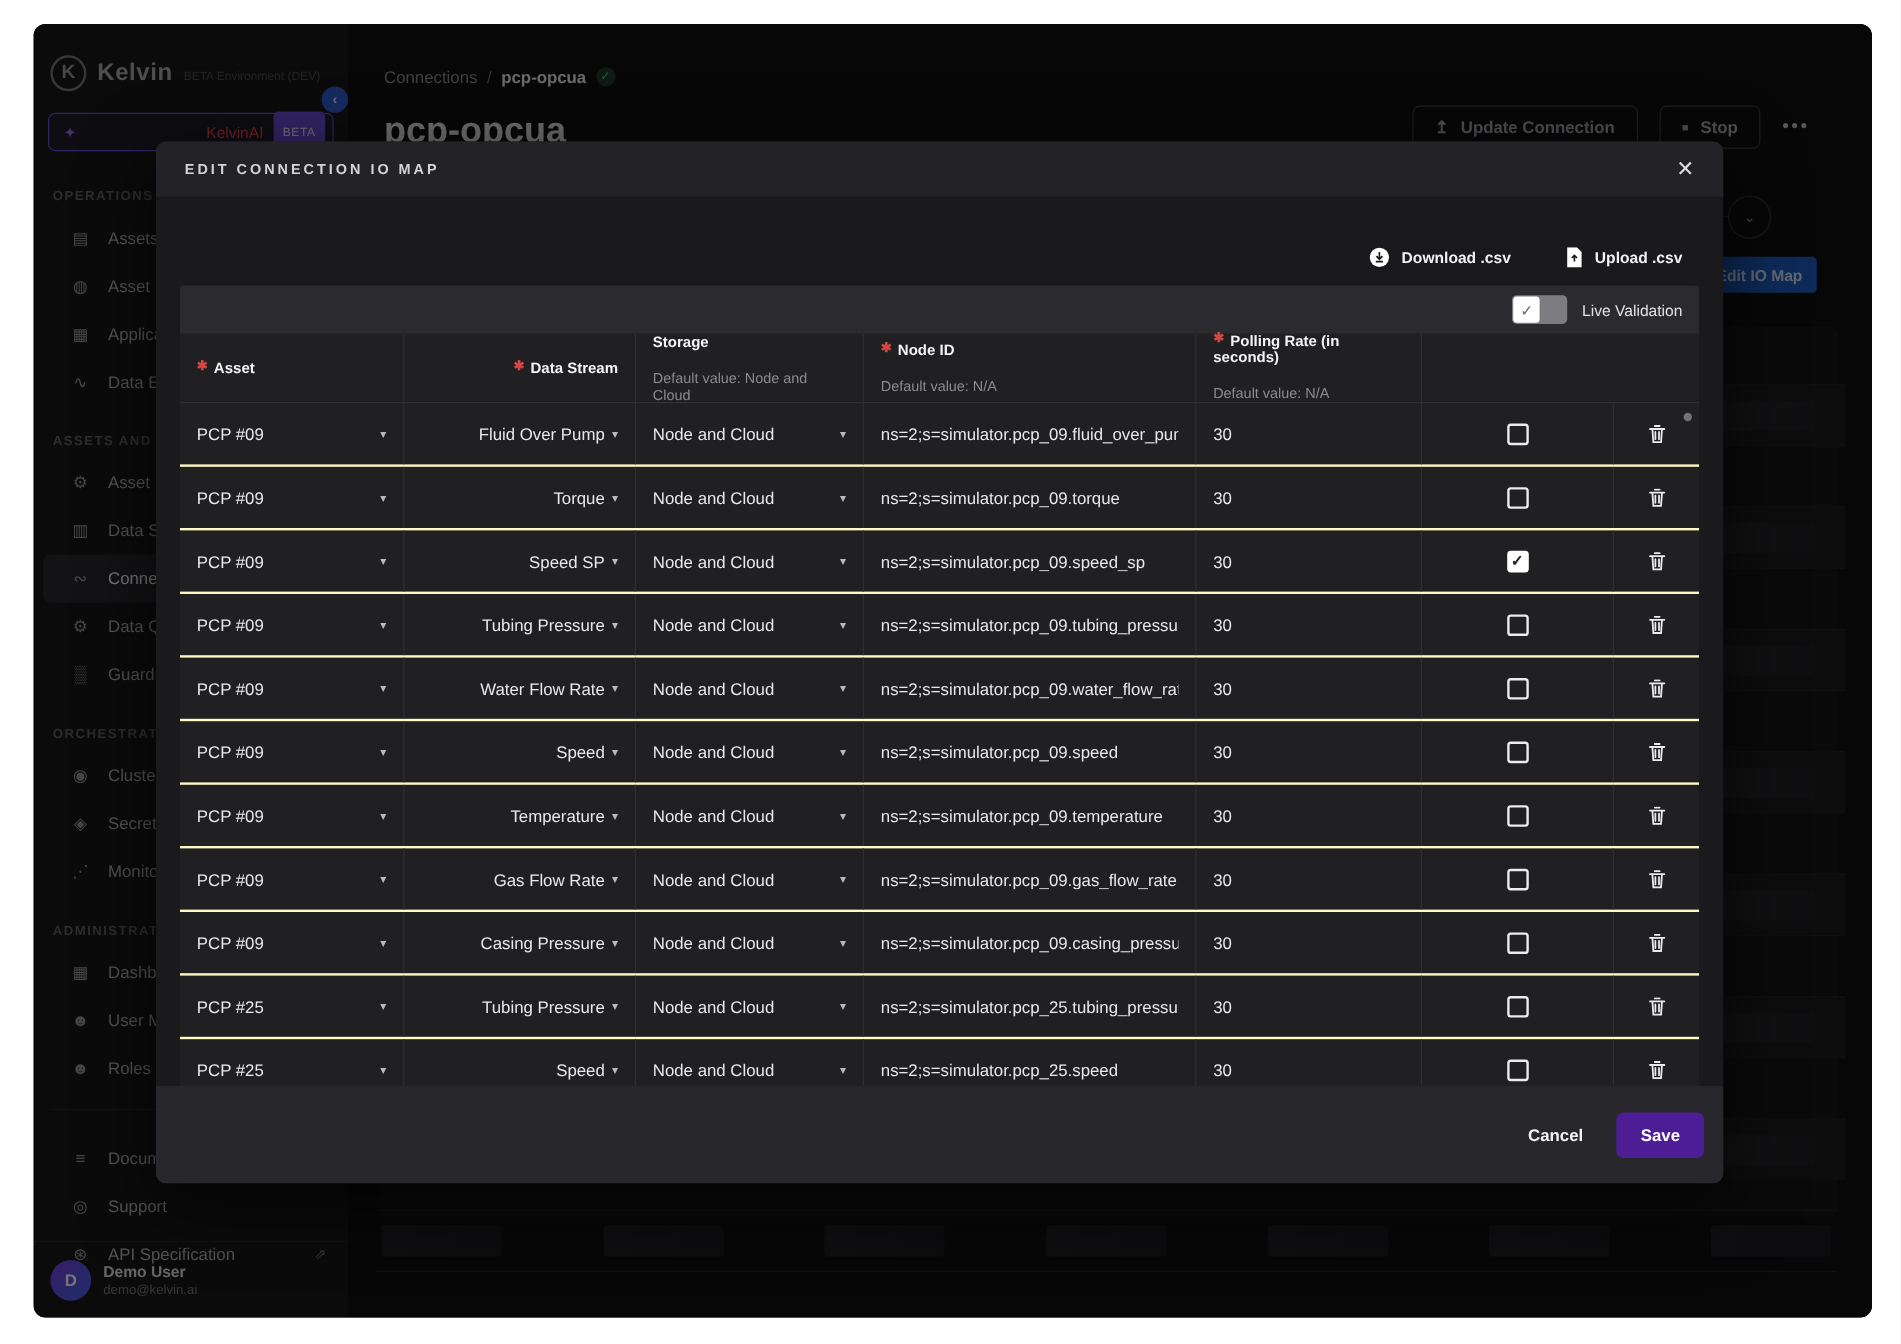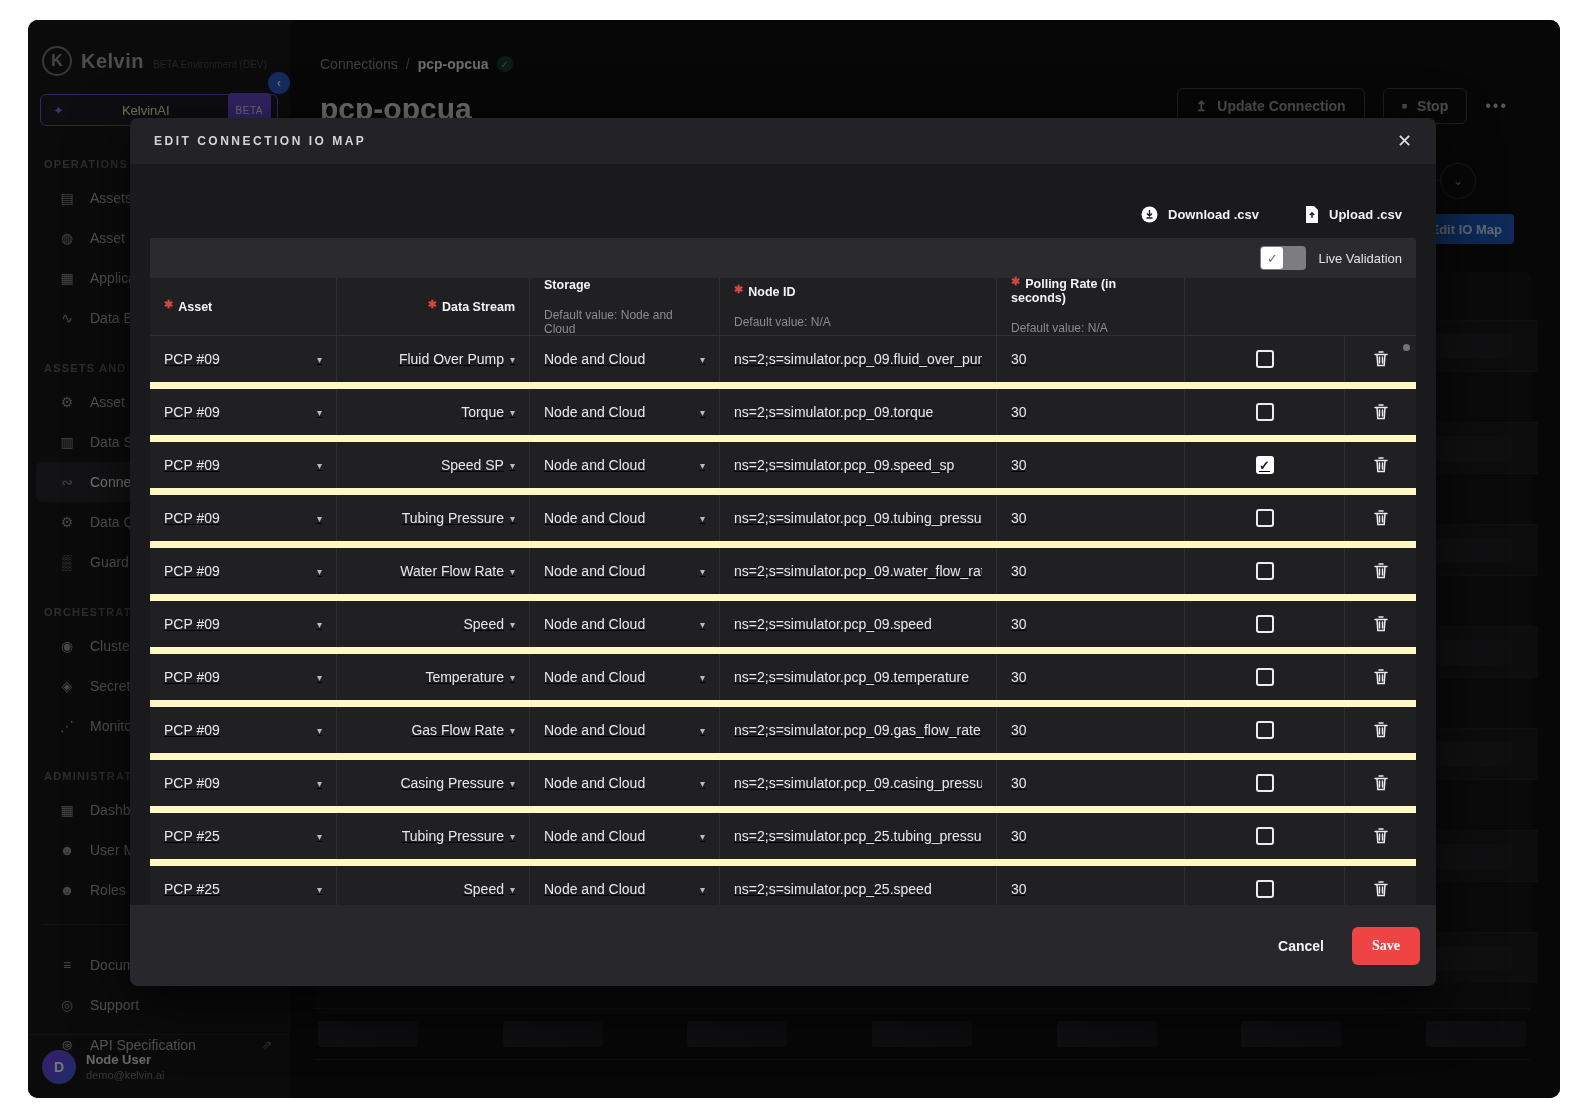--- a/index.html
+++ b/index.html
@@ -7,21 +7,21 @@
   .app { position:absolute; left:28px; top:20px; width:1532px; height:1078px; background:#111113; border-radius:10px; overflow:hidden; }
 
   
   .sidebar { position:absolute; left:0; top:0; width:262px; height:100%; background:#19191c; }
   .logo-row { display:flex; align-items:center; gap:9px; padding:26px 0 0 14px; }
   .logo-circle { width:30px; height:30px; border:2px solid #7a7a7d; border-radius:50%; color:#9a9a9d; font-size:16px; font-weight:bold; display:flex; align-items:center; justify-content:center; }
   .logo-text { color:#a8a8ab; font-size:20px; font-weight:bold; letter-spacing:.5px; }
   .logo-env { color:#4c4c50; font-size:10px; margin-top:6px; }
   .kelvinai-btn { position:absolute; left:12px; top:74px; width:238px; height:32px; border:1px solid #6a4fd8; border-radius:6px; background:rgba(106,79,216,.07); display:flex; align-items:center; padding:0 6px 0 12px; gap:8px; cursor:pointer; }
   .kelvinai-btn .spark { color:#8f6ae8; font-size:13px; }
-  .kelvinai-btn .klabel { color:#fef9c3; font-size:13px; flex:1; text-align:center; }
+  .kelvinai-btn .klabel { color:#ef4444; font-size:13px; flex:1; text-align:right; }
   .beta-badge { background:#6a4fd8; color:#efeafd; font-size:10px; font-weight:normal; padding:12px 8px; border-radius:4px; letter-spacing:.5px; }
   .collapse-btn { position:absolute; left:240px; top:52px; width:22px; height:22px; border-radius:50%; background:#2f5fd0; color:#dfe8fa; font-size:12px; font-weight:bold; display:flex; align-items:center; justify-content:center; z-index:5; }
   .nav { position:absolute; left:0; top:118px; width:262px; }
   .nav-section { padding:10px 0 4px 0; }
   .nav-header { color:#626266; font-size:11px; font-weight:bold; letter-spacing:1.2px; padding:10px 14px 8px 16px; white-space:nowrap; overflow:hidden; }
   .nav-header .sec-caret { font-size:9px; color:#626266; margin-left:6px; }
   .nav-item { height:40px; display:flex; align-items:center; gap:14px; padding:0 10px 0 22px; margin:0 8px; border-radius:6px; color:#b2b2b5; font-size:14px; white-space:nowrap; overflow:hidden; cursor:pointer; }
   .nav-item .nicon { width:18px; color:#99999d; font-size:14px; text-align:center; flex:none; }
   .nav-item.active { background:#2a2a2f; color:#ffffff; }
   .nav-item .ext { margin-left:auto; color:#6e6e72; font-size:12px; }
@@ -69,35 +69,35 @@
   .toggle .thumb { position:absolute; left:1px; top:1px; width:22px; height:22px; background:#ffffff; border-radius:3px; color:#6a6a6e; font-size:13px; display:flex; align-items:center; justify-content:center; }
   .toggle-label { color:#e2e2e4; font-size:13px; }
 
   .thead { display:flex; height:58px; border-bottom:1px solid #313135; }
   .th { display:flex; flex-direction:column; justify-content:center; padding:0 14px; border-right:1px solid #2e2e32; }
   .th:last-child { border-right:none; }
   .th-label { color:#f4f4f6; font-size:12.5px; font-weight:bold; }
   .th-label .req { color:#d64541; margin-right:5px; font-size:11px; position:relative; top:-3px; }
   .th-sub { color:#8b8b8f; font-size:12px; margin-top:16px; }
 
-  .trow { display:flex; height:53px; border-bottom:7px solid #fef9c3;text-decoration:underline; }
+  .trow { display:flex; height:53px; border-bottom:2px solid #fef9c3; }
   .cell { display:flex; align-items:center; padding:0 14px; border-right:1px solid #2e2e32; color:#e8e8ea; font-size:14px; }
   .cell:last-child { border-right:none; }
   .cv { flex:1; white-space:nowrap; overflow:hidden; }
   .caret { color:#bababe; font-size:10px; margin-left:6px; }
   .c-asset  { width:187px; } .c-stream { width:193px;text-align:right; } .c-storage{ width:190px; }
   .c-node   { width:277px; } .c-poll { width:188px; justify-content:flex-end; }
   .c-ctrl   { width:160px; justify-content:center; } .c-del { width:71px; justify-content:center; cursor:pointer; }
   .cb { width:18px; height:18px; border:2px solid #ececee; border-radius:3px; display:flex; align-items:center; justify-content:center; cursor:pointer; }
   .cb.checked { background:#ffffff; border-color:#ffffff; color:#222226; font-size:13px; font-weight:bold; }
   .scroll-dot { position:absolute; right:26px; top:226px; width:7px; height:7px; border-radius:50%; background:#737377; }
 
   .modal-footer { position:absolute; left:0; bottom:0; width:100%; height:81px; background:#28282c; border-radius:0 0 8px 8px; display:flex; align-items:center; justify-content:flex-end; gap:28px; padding-right:16px; }
   .cancel-btn { background:none; border:none; color:#f2f2f4; font-size:14px; font-weight:bold; cursor:pointer; }
-  .save-btn { background:#ef4444; border:none; border-radius:6px; color:#ffffff; font-size:14px; font-weight:bold; height:38px; padding:0 20px; cursor:pointer;font-family:Liberation Serif, serif; }
+  .save-btn { background:#4c1d95; border:none; border-radius:6px; color:#ffffff; font-size:14px; font-weight:bold; height:38px; padding:0 20px; cursor:pointer; }
 </style>
 </head>
 <body>
 
 <div class="app">
 
   <aside class="sidebar">
     <div class="logo-row">
       <div class="logo-circle">K</div>
       <div class="logo-text">Kelvin</div>
@@ -195,21 +195,21 @@
           <div class="nav-item">
             <span class="nicon">⊛</span>
             <span>API Specification</span>
             <span class="ext">⇗</span>
           </div>
         </div>
       </nav>
     <div class="user-block">
       <div class="avatar">D</div>
       <div>
-        <div class="user-name">Node User</div>
+        <div class="user-name">Demo User</div>
         <div class="user-email">demo@kelvin.ai</div>
       </div>
     </div>
   </aside>
 
   <main class="main">
     <div class="breadcrumb">
       <span class="bc-link">Connections</span>
       <span class="bc-sep">/</span>
       <span class="bc-current">pcp-opcua</span>

